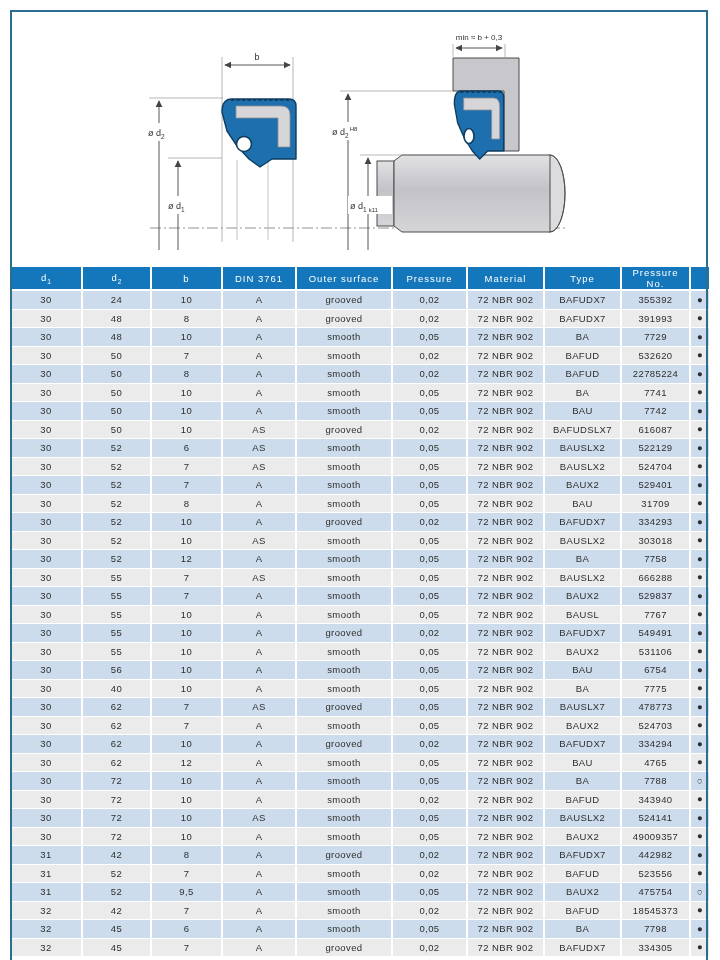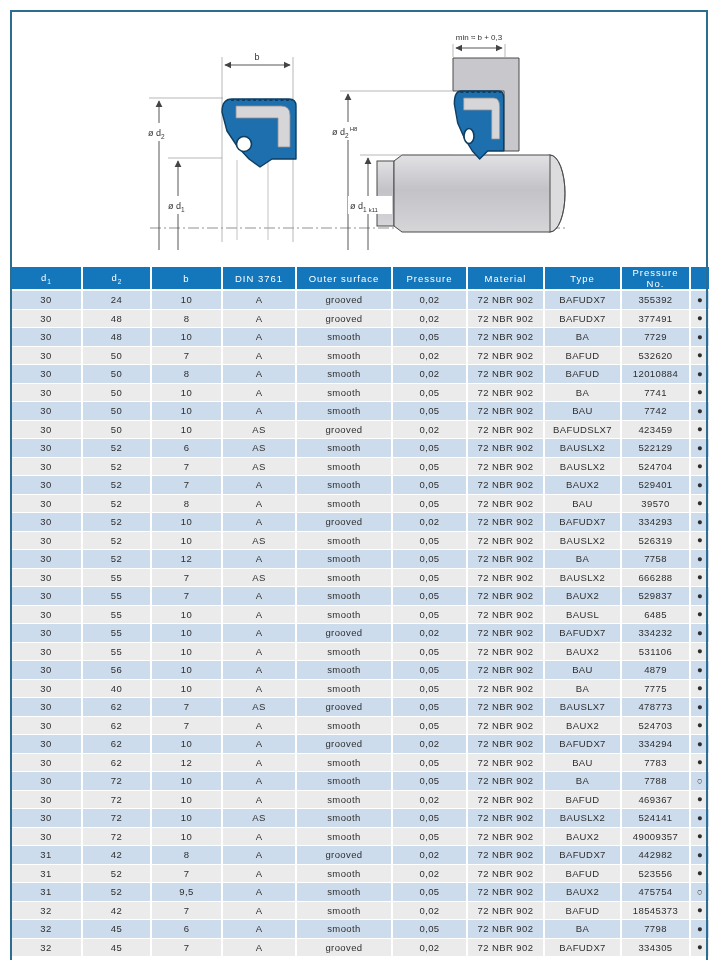--- a/index.html
+++ b/index.html
@@ -144,21 +144,21 @@
           </tr>
           <tr class="r-even">
             <td>30</td>
             <td>48</td>
             <td>8</td>
             <td>A</td>
             <td>grooved</td>
             <td>0,02</td>
             <td>72 NBR 902</td>
             <td>BAFUDX7</td>
-            <td>377491</td>
+            <td>391993</td>
             <td class="dotcell">●</td>
           </tr>
           <tr class="r-odd">
             <td>30</td>
             <td>48</td>
             <td>10</td>
             <td>A</td>
             <td>smooth</td>
             <td>0,05</td>
             <td>72 NBR 902</td>
@@ -180,21 +180,21 @@
           </tr>
           <tr class="r-odd">
             <td>30</td>
             <td>50</td>
             <td>8</td>
             <td>A</td>
             <td>smooth</td>
             <td>0,02</td>
             <td>72 NBR 902</td>
             <td>BAFUD</td>
-            <td>12010884</td>
+            <td>22785224</td>
             <td class="dotcell">●</td>
           </tr>
           <tr class="r-even">
             <td>30</td>
             <td>50</td>
             <td>10</td>
             <td>A</td>
             <td>smooth</td>
             <td>0,05</td>
             <td>72 NBR 902</td>
@@ -216,21 +216,21 @@
           </tr>
           <tr class="r-even">
             <td>30</td>
             <td>50</td>
             <td>10</td>
             <td>AS</td>
             <td>grooved</td>
             <td>0,02</td>
             <td>72 NBR 902</td>
             <td>BAFUDSLX7</td>
-            <td>423459</td>
+            <td>616087</td>
             <td class="dotcell">●</td>
           </tr>
           <tr class="r-odd">
             <td>30</td>
             <td>52</td>
             <td>6</td>
             <td>AS</td>
             <td>smooth</td>
             <td>0,05</td>
             <td>72 NBR 902</td>
@@ -264,21 +264,21 @@
           </tr>
           <tr class="r-even">
             <td>30</td>
             <td>52</td>
             <td>8</td>
             <td>A</td>
             <td>smooth</td>
             <td>0,05</td>
             <td>72 NBR 902</td>
             <td>BAU</td>
-            <td>39570</td>
+            <td>31709</td>
             <td class="dotcell">●</td>
           </tr>
           <tr class="r-odd">
             <td>30</td>
             <td>52</td>
             <td>10</td>
             <td>A</td>
             <td>grooved</td>
             <td>0,02</td>
             <td>72 NBR 902</td>
@@ -288,21 +288,21 @@
           </tr>
           <tr class="r-even">
             <td>30</td>
             <td>52</td>
             <td>10</td>
             <td>AS</td>
             <td>smooth</td>
             <td>0,05</td>
             <td>72 NBR 902</td>
             <td>BAUSLX2</td>
-            <td>526319</td>
+            <td>303018</td>
             <td class="dotcell">●</td>
           </tr>
           <tr class="r-odd">
             <td>30</td>
             <td>52</td>
             <td>12</td>
             <td>A</td>
             <td>smooth</td>
             <td>0,05</td>
             <td>72 NBR 902</td>
@@ -336,33 +336,33 @@
           </tr>
           <tr class="r-even">
             <td>30</td>
             <td>55</td>
             <td>10</td>
             <td>A</td>
             <td>smooth</td>
             <td>0,05</td>
             <td>72 NBR 902</td>
             <td>BAUSL</td>
-            <td>6485</td>
+            <td>7767</td>
             <td class="dotcell">●</td>
           </tr>
           <tr class="r-odd">
             <td>30</td>
             <td>55</td>
             <td>10</td>
             <td>A</td>
             <td>grooved</td>
             <td>0,02</td>
             <td>72 NBR 902</td>
             <td>BAFUDX7</td>
-            <td>334232</td>
+            <td>549491</td>
             <td class="dotcell">●</td>
           </tr>
           <tr class="r-even">
             <td>30</td>
             <td>55</td>
             <td>10</td>
             <td>A</td>
             <td>smooth</td>
             <td>0,05</td>
             <td>72 NBR 902</td>
@@ -372,21 +372,21 @@
           </tr>
           <tr class="r-odd">
             <td>30</td>
             <td>56</td>
             <td>10</td>
             <td>A</td>
             <td>smooth</td>
             <td>0,05</td>
             <td>72 NBR 902</td>
             <td>BAU</td>
-            <td>4879</td>
+            <td>6754</td>
             <td class="dotcell">●</td>
           </tr>
           <tr class="r-even">
             <td>30</td>
             <td>40</td>
             <td>10</td>
             <td>A</td>
             <td>smooth</td>
             <td>0,05</td>
             <td>72 NBR 902</td>
@@ -432,21 +432,21 @@
           </tr>
           <tr class="r-even">
             <td>30</td>
             <td>62</td>
             <td>12</td>
             <td>A</td>
             <td>smooth</td>
             <td>0,05</td>
             <td>72 NBR 902</td>
             <td>BAU</td>
-            <td>7783</td>
+            <td>4765</td>
             <td class="dotcell">●</td>
           </tr>
           <tr class="r-odd">
             <td>30</td>
             <td>72</td>
             <td>10</td>
             <td>A</td>
             <td>smooth</td>
             <td>0,05</td>
             <td>72 NBR 902</td>
@@ -456,21 +456,21 @@
           </tr>
           <tr class="r-even">
             <td>30</td>
             <td>72</td>
             <td>10</td>
             <td>A</td>
             <td>smooth</td>
             <td>0,02</td>
             <td>72 NBR 902</td>
             <td>BAFUD</td>
-            <td>469367</td>
+            <td>343940</td>
             <td class="dotcell">●</td>
           </tr>
           <tr class="r-odd">
             <td>30</td>
             <td>72</td>
             <td>10</td>
             <td>AS</td>
             <td>smooth</td>
             <td>0,05</td>
             <td>72 NBR 902</td>

